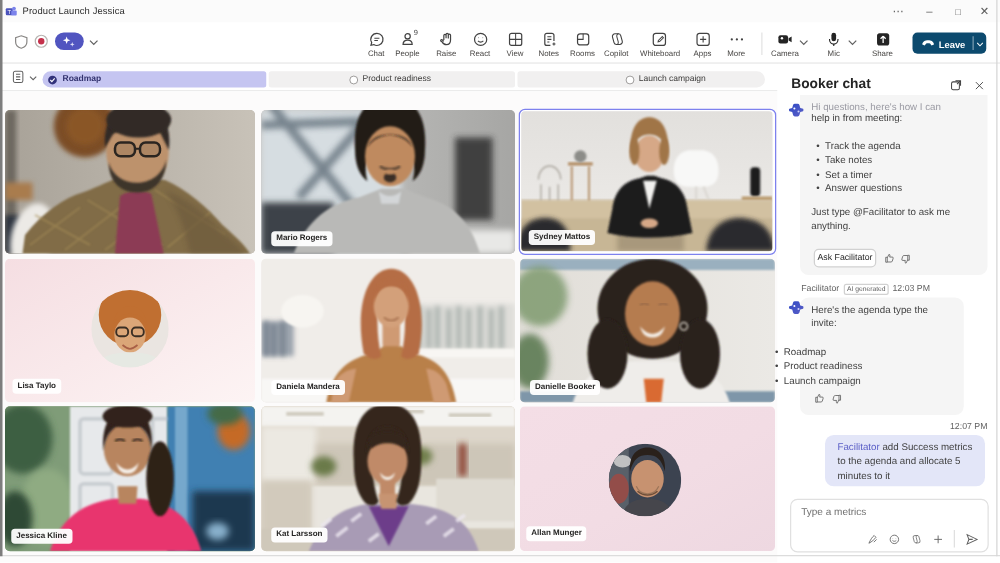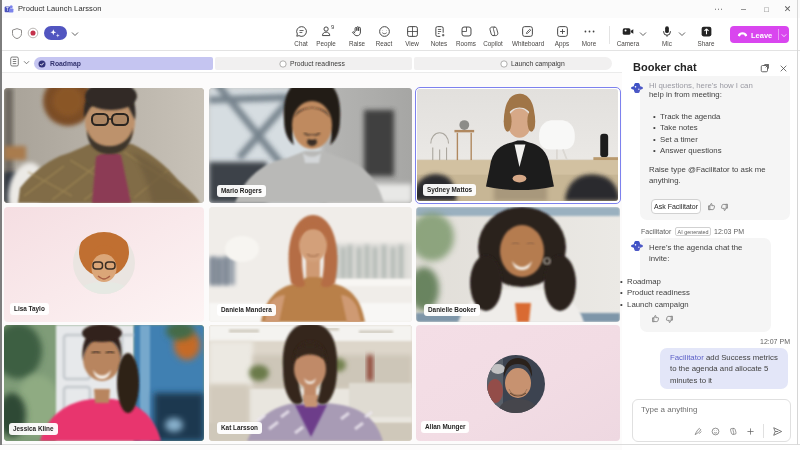--- a/index.html
+++ b/index.html
@@ -24,21 +24,21 @@
 </head>
 <body>
 
 <div id="titlebar" class="abs">
   <svg class="abs" style="left:4px;top:4px" width="10" height="10" viewBox="0 0 16 16">
     <rect x="1" y="4" width="9" height="9" rx="1.5" fill="#4b53bc"></rect>
     <circle cx="11.5" cy="4.5" r="2.4" fill="#7b83eb"></circle>
     <rect x="8" y="7" width="7" height="6.5" rx="1.2" fill="#7b83eb"></rect>
     <text x="5.5" y="11.4" font-size="7.5" fill="#fff" text-anchor="middle" font-family="Liberation Sans">T</text>
   </svg>
-  <div class="abs t">Product Launch Larsson</div>
+  <div class="abs t">Product Launch Jessica</div>
   <div class="abs winbtn" style="left:714px;letter-spacing:1px">⋯</div>
   <div class="abs winbtn" style="left:739px">–</div>
   <div class="abs winbtn" style="left:762px;font-size:7.5px">□</div>
   <div class="abs winbtn" style="left:783px">✕</div>
 </div>
 
 <div id="toolbar" class="abs">
 
   <svg class="abs" style="left:11px;top:9px" width="12" height="13" viewBox="0 0 16 16" fill="none" stroke="#8a8886" stroke-width="1.3">
     <path d="M8 1.5 L14 3.5 V8 C14 11.5 11.5 13.8 8 14.8 C4.5 13.8 2 11.5 2 8 V3.5 Z"></path>
@@ -161,21 +161,21 @@
   <svg class="abs" style="left:678px;top:13px" width="8" height="6" viewBox="0 0 8 6" fill="none" stroke="#616161" stroke-width="1">
       <path d="M1 1.5 L4 4.5 L7 1.5"></path>
     </svg>
   <div class="tbtn" style="left:691px">
     <svg width="13" height="13" viewBox="0 0 16 16">
         <rect x="2" y="2" width="12" height="12" rx="2.5" fill="#242424"></rect>
         <path d="M8 11.5 V5.5 M8 4.8 L5.5 7.3 M8 4.8 L10.5 7.3" stroke="#fff" stroke-width="1.3" fill="none"></path>
       </svg>
     <div class="lbl">Share</div>
   </div>
-  <div class="abs" style="left:730px;top:8px;width:59px;height:17px;background:#d946ef;border-radius:4px;">
+  <div class="abs" style="left:730px;top:8px;width:59px;height:17px;background:#0c4a6e;border-radius:4px;">
     <svg class="abs" style="left:6px;top:5px" width="13" height="7" viewBox="0 0 16 9">
         <path d="M2 6 C2 3 5 1.5 8 1.5 C11 1.5 14 3 14 6 L11.5 7 L10 4.8 C8.7 4.4 7.3 4.4 6 4.8 L4.5 7 Z" fill="#fff"></path>
       </svg>
     <div class="abs" style="left:21px;top:4.5px;font-size:7.5px;font-weight:700;color:#fff">Leave</div>
     <div class="abs" style="left:48px;top:3px;width:1px;height:11px;background:rgba(255,255,255,.45)"></div>
     <svg class="abs" style="left:51px;top:6.5px" width="6" height="5" viewBox="0 0 8 6" fill="none" stroke="#fff" stroke-width="1.1">
         <path d="M1 1.5 L4 4.5 L7 1.5"></path>
       </svg>
   </div>
 </div>
@@ -532,58 +532,58 @@
         <stop offset="1" stop-color="#5b5fc7"></stop>
       </linearGradient>
     </defs>
     <path d="M6.5 1.2 h3 a2 2 0 0 1 1.9 1.4 l.9 3.2 3 .9 a2 2 0 0 1 0 2.6 l-3 .9 -.9 3.2 a2 2 0 0 1 -1.9 1.4 h-3 a2 2 0 0 1 -1.9 -1.4 l-.9 -3.2 -3 -.9 a2 2 0 0 1 0 -2.6 l3 -.9 .9 -3.2 A2 2 0 0 1 6.5 1.2 Z" fill="url(#gfac)"></path>
     <circle cx="6" cy="6.4" r="1.1" fill="#fff"></circle>
     <circle cx="10.4" cy="9.6" r="1.1" fill="#e8e8ff" opacity=".85"></circle>
   </svg>
 <div class="abs ct" style="left:649px;top:80px;width:136px;color:#9a9aa3">Hi questions, here's how I can</div>
 <div class="abs ct" style="left:649px;top:89px;width:136px">help in from meeting:</div>
 <div class="abs ct" style="left:653px;top:111px;width:132px">• &nbsp;Track the agenda<br>• &nbsp;Take notes<br>• &nbsp;Set a timer<br>• &nbsp;Answer questions</div>
-<div class="abs ct" style="left:649px;top:164px;width:140px">Raise type @Facilitator to ask me anything.</div>
+<div class="abs ct" style="left:649px;top:164px;width:140px">Just type @Facilitator to ask me anything.</div>
 <div class="abs" style="left:651px;top:199px;width:50px;height:15px;background:#fff;border:1px solid #d1d1d1;border-radius:4px;font-size:7px;color:#242424;text-align:center;line-height:13px">Ask Facilitator</div>
 <svg class="abs" style="left:707px;top:202px" width="9" height="9" viewBox="0 0 16 16" fill="none" stroke="#616161" stroke-width="1.2">
     <path d="M5 7.5 L7.5 2.5 C8.5 2.8 9 3.6 8.8 4.8 L8.4 6.5 H12 a1.4 1.4 0 0 1 1.35 1.8 l-1.2 4 A2 2 0 0 1 10.2 13.5 H5 M5 6.8 V13.8 H2.8 V6.8 Z"></path>
   </svg>
 <svg class="abs" style="left:720px;top:203px" width="9" height="9" viewBox="0 0 16 16" fill="none" stroke="#616161" stroke-width="1.2">
     <g transform="rotate(180 8 8)">
       <path d="M5 7.5 L7.5 2.5 C8.5 2.8 9 3.6 8.8 4.8 L8.4 6.5 H12 a1.4 1.4 0 0 1 1.35 1.8 l-1.2 4 A2 2 0 0 1 10.2 13.5 H5 M5 6.8 V13.8 H2.8 V6.8 Z"></path>
     </g>
   </svg>
 
 <div class="abs" style="left:641px;top:228px;font-size:7px;color:#616161">Facilitator</div>
 <div class="abs" style="left:675px;top:227px;width:36px;height:9px;border:1px solid #d1d1d1;border-radius:2px;font-size:5.4px;color:#616161;text-align:center;line-height:8px;white-space:nowrap">AI generated</div>
 <div class="abs" style="left:714px;top:228px;font-size:7px;color:#616161">12:03 PM</div>
 
 <div class="abs" style="left:640px;top:238px;width:131px;height:94px;background:#f5f5f5;border-radius:7px"></div>
 <svg class="abs" style="left:631px;top:240px" width="12" height="12" viewBox="0 0 16 16">
     <path d="M6.5 1.2 h3 a2 2 0 0 1 1.9 1.4 l.9 3.2 3 .9 a2 2 0 0 1 0 2.6 l-3 .9 -.9 3.2 a2 2 0 0 1 -1.9 1.4 h-3 a2 2 0 0 1 -1.9 -1.4 l-.9 -3.2 -3 -.9 a2 2 0 0 1 0 -2.6 l3 -.9 .9 -3.2 A2 2 0 0 1 6.5 1.2 Z" fill="url(#gfac)"></path>
     <circle cx="6" cy="6.4" r="1.1" fill="#fff"></circle>
     <circle cx="10.4" cy="9.6" r="1.1" fill="#e8e8ff" opacity=".85"></circle>
   </svg>
-<div class="abs ct" style="left:649px;top:242px;width:104px">Here's the agenda chat the invite:</div>
+<div class="abs ct" style="left:649px;top:242px;width:104px">Here's the agenda type the invite:</div>
 <div class="abs ct" style="left:620px;top:276px;width:118px">• &nbsp;Roadmap<br>• &nbsp;Product readiness<br>• &nbsp;Launch campaign</div>
 <svg class="abs" style="left:651px;top:314px" width="9" height="9" viewBox="0 0 16 16" fill="none" stroke="#616161" stroke-width="1.2">
     <path d="M5 7.5 L7.5 2.5 C8.5 2.8 9 3.6 8.8 4.8 L8.4 6.5 H12 a1.4 1.4 0 0 1 1.35 1.8 l-1.2 4 A2 2 0 0 1 10.2 13.5 H5 M5 6.8 V13.8 H2.8 V6.8 Z"></path>
   </svg>
 <svg class="abs" style="left:665px;top:315px" width="9" height="9" viewBox="0 0 16 16" fill="none" stroke="#616161" stroke-width="1.2">
     <g transform="rotate(180 8 8)">
       <path d="M5 7.5 L7.5 2.5 C8.5 2.8 9 3.6 8.8 4.8 L8.4 6.5 H12 a1.4 1.4 0 0 1 1.35 1.8 l-1.2 4 A2 2 0 0 1 10.2 13.5 H5 M5 6.8 V13.8 H2.8 V6.8 Z"></path>
     </g>
   </svg>
 
 <div class="abs" style="left:760px;top:338px;font-size:7px;color:#616161">12:07 PM</div>
 <div class="abs" style="left:660px;top:348px;width:128px;height:41px;background:#e3e6f8;border-radius:7px"></div>
 <div class="abs ct" style="left:670px;top:352px;width:112px"><span style="color:#5b5fc7">Facilitator</span> add Success metrics to the agenda and allocate 5 minutes to it</div>
 
 <div class="abs" style="left:632px;top:399px;width:159px;height:43px;background:#fff;border:1px solid #e0e0e0;border-radius:6px"></div>
-<div class="abs" style="left:641px;top:405px;font-size:8px;color:#707070">Type a anything</div>
+<div class="abs" style="left:641px;top:405px;font-size:8px;color:#707070">Type a metrics</div>
 <svg class="abs" style="left:694px;top:427px" width="9" height="9" viewBox="0 0 16 16" fill="none" stroke="#616161" stroke-width="1.2">
     <path d="M2 13.5 C4 9 7 4 9.5 2.5 L12 5 C10.5 7.5 6 11.5 2 13.5 Z M9 12 l4 -4"></path>
   </svg>
 <svg class="abs" style="left:711px;top:427px" width="9" height="9" viewBox="0 0 16 16" fill="none" stroke="#616161" stroke-width="1.2">
     <circle cx="8" cy="8" r="6"></circle>
     <circle cx="5.8" cy="6.4" r="0.5" fill="#616161" stroke="none"></circle>
     <circle cx="10.2" cy="6.4" r="0.5" fill="#616161" stroke="none"></circle>
     <path d="M5.3 9.5 c1.6 1.6 3.8 1.6 5.4 0"></path>
   </svg>
 <svg class="abs" style="left:728px;top:427px" width="10" height="9" viewBox="0 0 16 16" fill="none" stroke="#616161" stroke-width="1.1">

